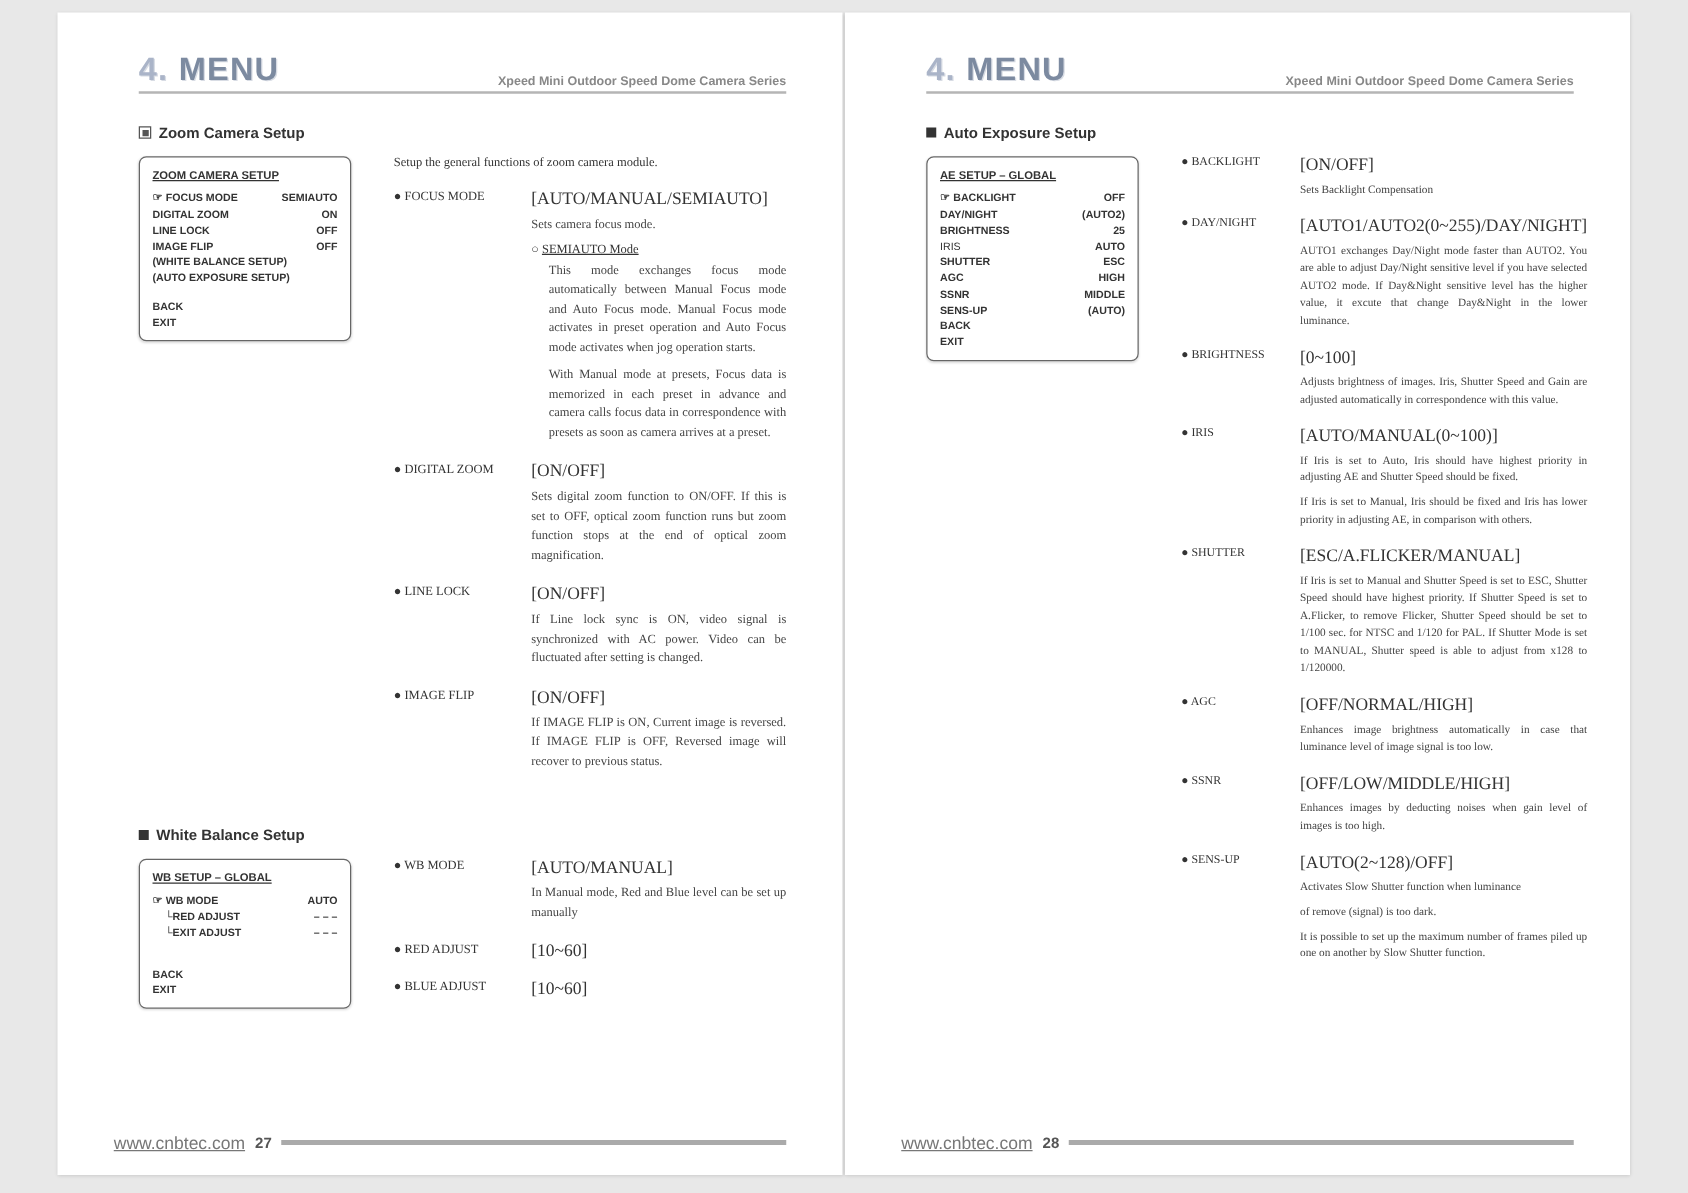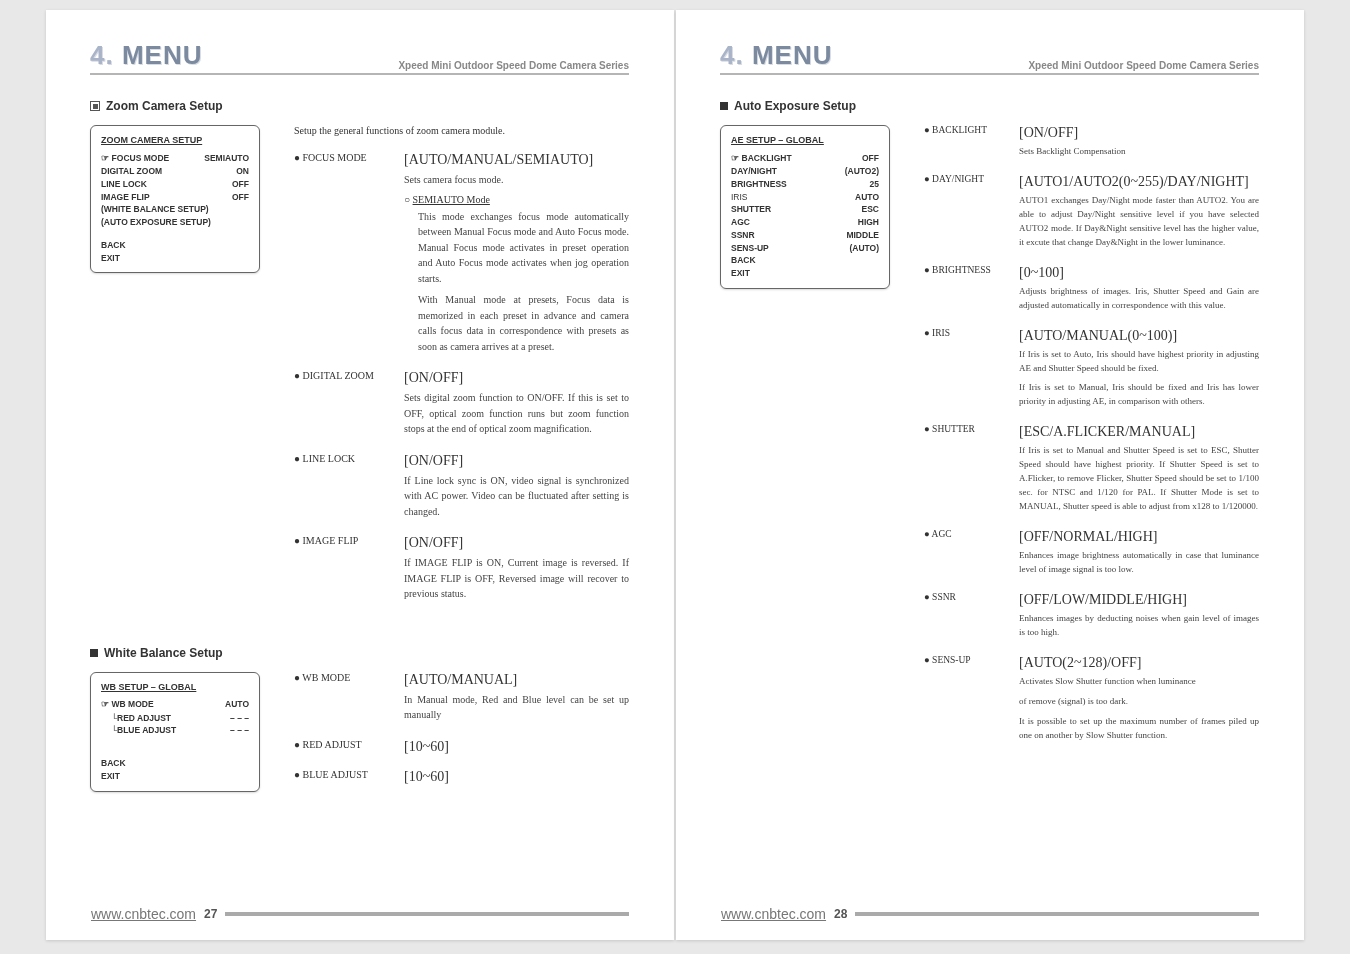--- a/index.html
+++ b/index.html
@@ -11,21 +11,21 @@
     display: flex;
     justify-content: center;
     padding: 10px 0;
   }
   .spread { display: flex; gap: 2px; }
   .page {
     width: 628px;
     height: 930px;
     background: #fff;
     position: relative;
-    padding: 30px 45px 20px 44px;
+    padding: 30px 45px 20px 65px;
     box-shadow: 0 1px 3px rgba(0,0,0,0.15);
   }
   .header-row { display: flex; align-items: flex-end; justify-content: space-between; border-bottom: 2px solid #b5b5b5; padding-bottom: 2px; margin-bottom: 24px; }
   .menu-title { font-family: Arial, sans-serif; font-weight: bold; font-size: 26px; color: #7c8aa0; letter-spacing: 1px; text-shadow: 1px 1px 0 #d8dce4; }
   .menu-num { color: #aab4c8; }
   .series { font-family: Arial, sans-serif; font-size: 10px; font-weight: bold; color: #888; }
   .section-head { display: flex; align-items: center; gap: 6px; font-family: Arial, sans-serif; font-weight: bold; font-size: 12px; margin-bottom: 12px; }
   .square { width: 10px; height: 10px; border: 1.5px solid #555; display: inline-block; position: relative; }
   .square.filled::after { content:""; position:absolute; inset:1.5px; background:#555; }
   .solid-square { width: 8px; height: 8px; background: #333; display: inline-block; }
@@ -173,21 +173,21 @@
           <div id="wb-lines">
               <div class="osd-line">
                 <span class="k pointer" style="font-weight: bold;">WB MODE</span>
                 <span class="v">AUTO</span>
               </div>
               <div class="osd-line indent">
                 <span class="k" style="font-weight: bold;">└RED ADJUST</span>
                 <span class="v">– – –</span>
               </div>
               <div class="osd-line indent">
-                <span class="k" style="font-weight: bold;">└BLUE ADJUST</span>
+                <span class="k" style="font-weight: bold;">└EXIT ADJUST</span>
                 <span class="v">– – –</span>
               </div>
             </div>
           <div style="height:20px"></div>
           <div style="font-weight:bold">BACK</div>
           <div style="font-weight:bold">EXIT</div>
         </div>
       </div>
       <div class="col-main">
         <div class="item">

